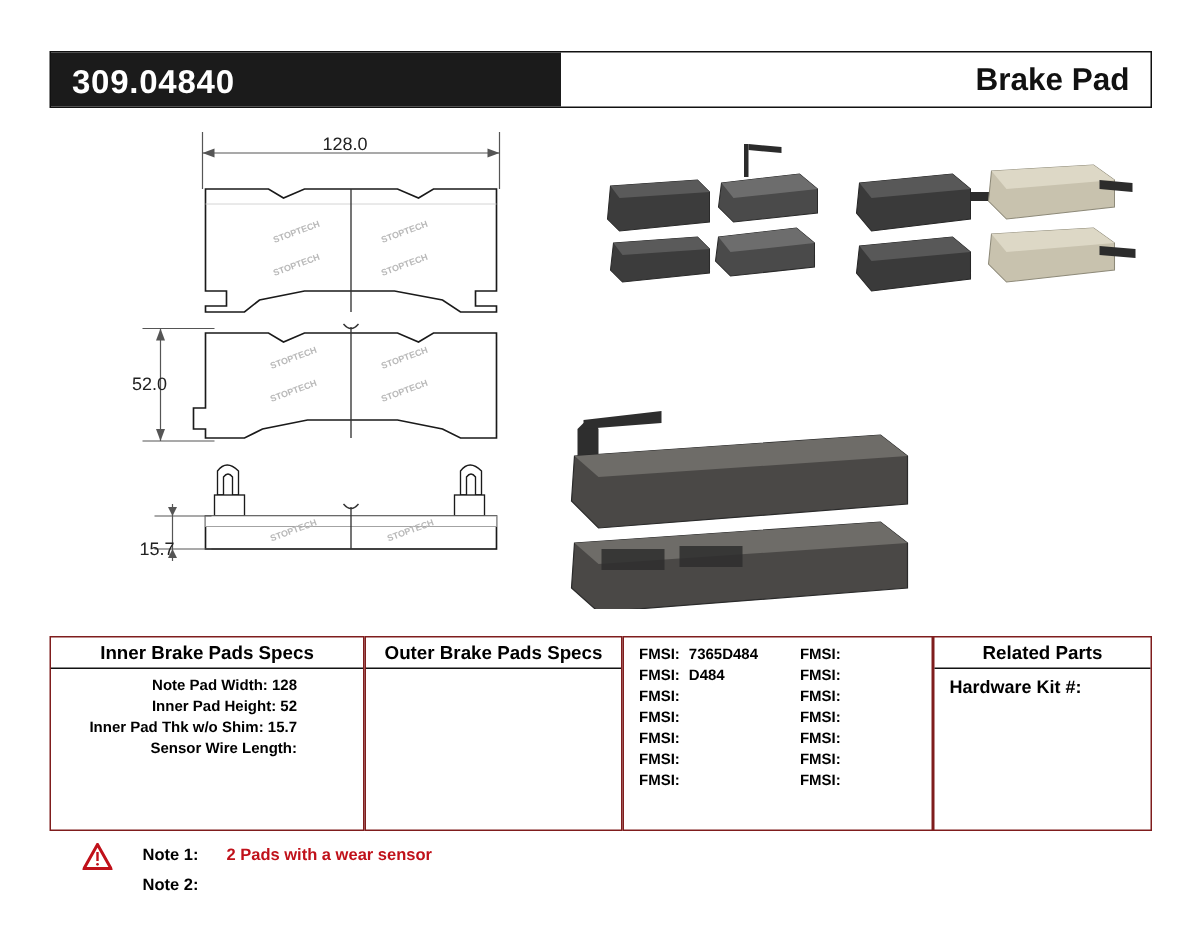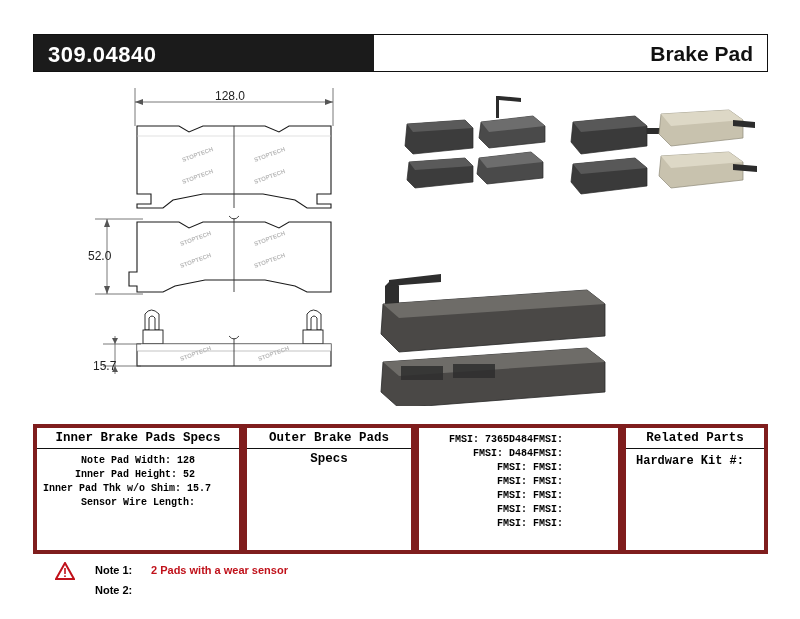--- a/index.html
+++ b/index.html
@@ -81,24 +81,23 @@
   .tables {
     position: absolute;
     left: 33px;
     top: 410px;
     width: 735px;
     height: 130px;
   }
   .tbl {
     position: absolute;
     top: 0;
-    border: 4px solid #7f1d1d;
+    border: 1px solid #7f1d1d;
     box-sizing: border-box;
     height: 130px;
-    font-family: Liberation Mono, monospace;
   }
   .tbl-head {
     height: 21px;
     border-bottom: 1px solid #111;
     font-size: 12.5px;
     font-weight: bold;
     text-align: center;
     line-height: 21px;
     box-sizing: border-box;
   }
@@ -125,21 +124,21 @@
     font-size: 10px;
   }
   .fmsi-row {
     display: flex;
     line-height: 14px;
   }
   .fmsi-col {
     font-weight: bold;
     font-size: 10px;
   }
-  .fmsi-c1 { width: 110px; padding-left: 10px; text-align: right; }
+  .fmsi-c1 { width: 110px; padding-left: 10px; }
   .fmsi-c2 { width: 90px; }
   .fmsi-lbl { display: inline-block; }
   .fmsi-val { display: inline-block; padding-left: 6px; }
   .related-body {
     padding: 5px 0 0 10px;
     font-size: 12px;
     font-weight: bold;
     line-height: 14px;
   }
 

